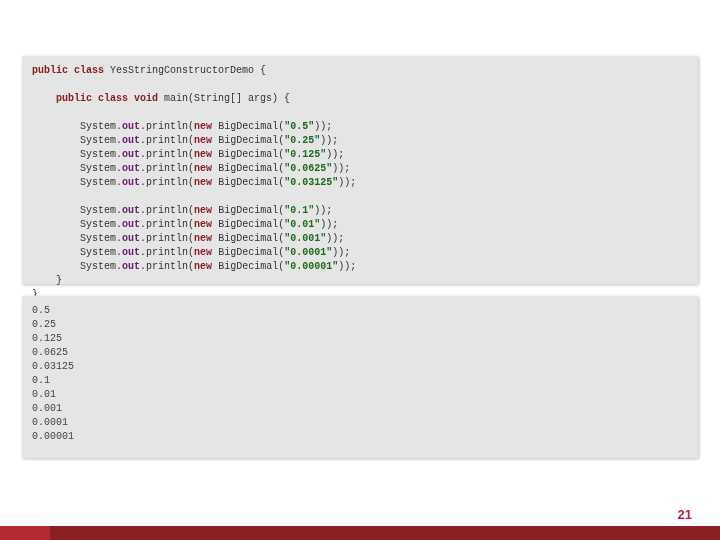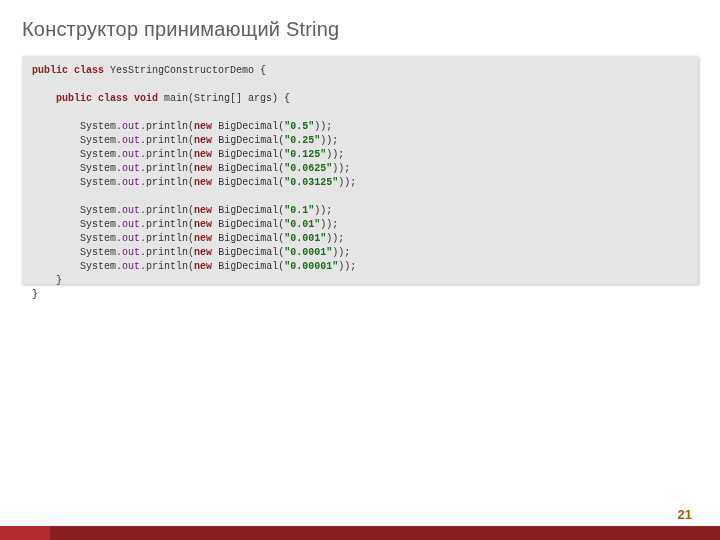--- a/index.html
+++ b/index.html
@@ -9,48 +9,57 @@
   .code-box, .out-box {
     position: absolute; left: 22px; right: 22px;
     background: #e5e5e5; box-shadow: 1px 1px 3px rgba(0,0,0,0.25);
     padding: 8px 10px; font-family: "Courier New", monospace; font-size: 10px;
     line-height: 14px; white-space: pre; color: #333;
   }
   .code-box { top: 56px; height: 228px; }
   .out-box  { top: 296px; height: 162px; color: #444; }
   .kw   { color: #8a1f24; font-weight: bold; }
   .id   { color: #333; }
-  .field{ color: #6a1a6f; }
+  .field{ color: #6a1a6f; font-weight: bold; }
   .str  { color: #1a6b1a; font-weight: bold; }
   .footer-bar { position: absolute; left: 0; right: 0; bottom: 0; height: 14px; background: #8a1f24; }
   .accent { position: absolute; left: 0; bottom: 0; width: 50px; height: 14px; background: #b32b30; }
-  .page-num { position: absolute; right: 28px; bottom: 18px; font-size: 13px; color: #a16207; font-weight: 600; }
+  .page-num { position: absolute; right: 28px; bottom: 18px; font-size: 13px; color: #be185d; font-weight: 600; }
 </style>
 </head>
 <body>
 
 <div class="slide">
 
-  <div class="title">Конструктор принимающий String</div>
 
   <div class="code-box"><span class="kw">public class</span><span class="id"> YesStringConstructorDemo </span>{
 
     <span class="kw">public class void</span><span class="id"> main(String[] args) </span>{
 
         <span class="id">System</span>.<span class="field">out</span>.<span class="id">println</span>(<span class="kw">new</span><span class="id"> BigDecimal(</span><span class="str">"0.5"</span>));
         <span class="id">System</span>.<span class="field">out</span>.<span class="id">println</span>(<span class="kw">new</span><span class="id"> BigDecimal(</span><span class="str">"0.25"</span>));
         <span class="id">System</span>.<span class="field">out</span>.<span class="id">println</span>(<span class="kw">new</span><span class="id"> BigDecimal(</span><span class="str">"0.125"</span>));
         <span class="id">System</span>.<span class="field">out</span>.<span class="id">println</span>(<span class="kw">new</span><span class="id"> BigDecimal(</span><span class="str">"0.0625"</span>));
         <span class="id">System</span>.<span class="field">out</span>.<span class="id">println</span>(<span class="kw">new</span><span class="id"> BigDecimal(</span><span class="str">"0.03125"</span>));
 
         <span class="id">System</span>.<span class="field">out</span>.<span class="id">println</span>(<span class="kw">new</span><span class="id"> BigDecimal(</span><span class="str">"0.1"</span>));
         <span class="id">System</span>.<span class="field">out</span>.<span class="id">println</span>(<span class="kw">new</span><span class="id"> BigDecimal(</span><span class="str">"0.01"</span>));
         <span class="id">System</span>.<span class="field">out</span>.<span class="id">println</span>(<span class="kw">new</span><span class="id"> BigDecimal(</span><span class="str">"0.001"</span>));
         <span class="id">System</span>.<span class="field">out</span>.<span class="id">println</span>(<span class="kw">new</span><span class="id"> BigDecimal(</span><span class="str">"0.0001"</span>));
         <span class="id">System</span>.<span class="field">out</span>.<span class="id">println</span>(<span class="kw">new</span><span class="id"> BigDecimal(</span><span class="str">"0.00001"</span>));
     }
 }</div>
 
+  <div class="out-box"><span>0.5</span>
+<span>0.25</span>
+<span>0.125</span>
+<span>0.0625</span>
+<span>0.03125</span>
+<span>0.1</span>
+<span>0.01</span>
+<span>0.001</span>
+<span>0.0001</span>
+<span>0.00001</span></div>
 
   <div class="page-num">21</div>
   <div class="footer-bar"></div>
   <div class="accent"></div>
 </div>
 
 </body></html>

